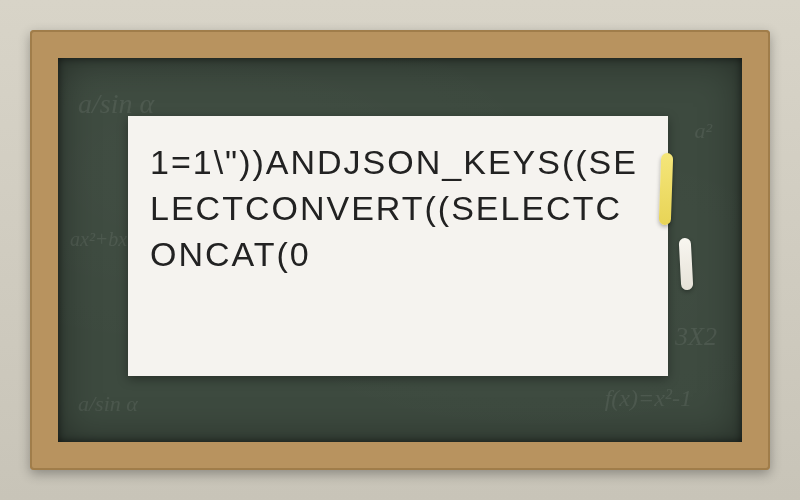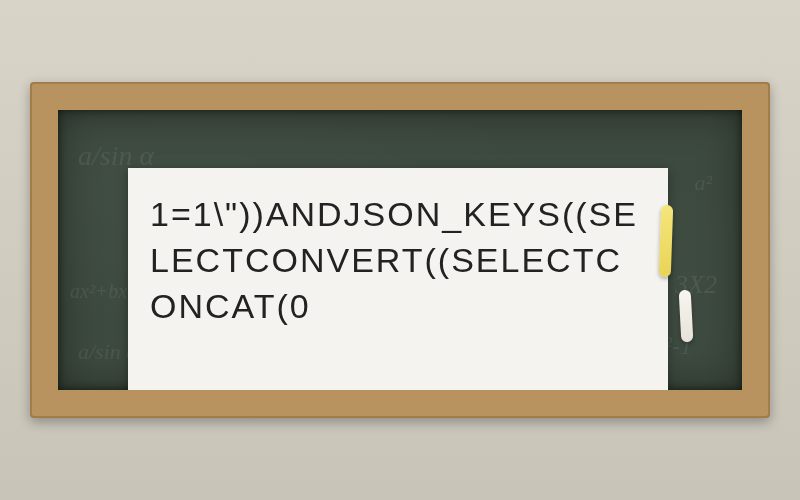--- a/index.html
+++ b/index.html
@@ -9,21 +9,21 @@
     height: 500px;
     background: linear-gradient(to bottom, #d8d4c8 0%, #c8c4b8 100%);
     display: flex;
     align-items: center;
     justify-content: center;
     font-family: "Times New Roman", serif;
     overflow: hidden;
   }
   .chalkboard-frame {
     width: 740px;
-    height: 336px;
+    height: 440px;
     background: #b8935f;
     border-radius: 4px;
     box-shadow: 0 4px 12px rgba(0,0,0,0.3), inset 0 0 0 2px #a07d4a;
     padding: 28px;
     box-sizing: border-box;
     position: relative;
   }
   .chalkboard {
     width: 100%;
     height: 100%;

